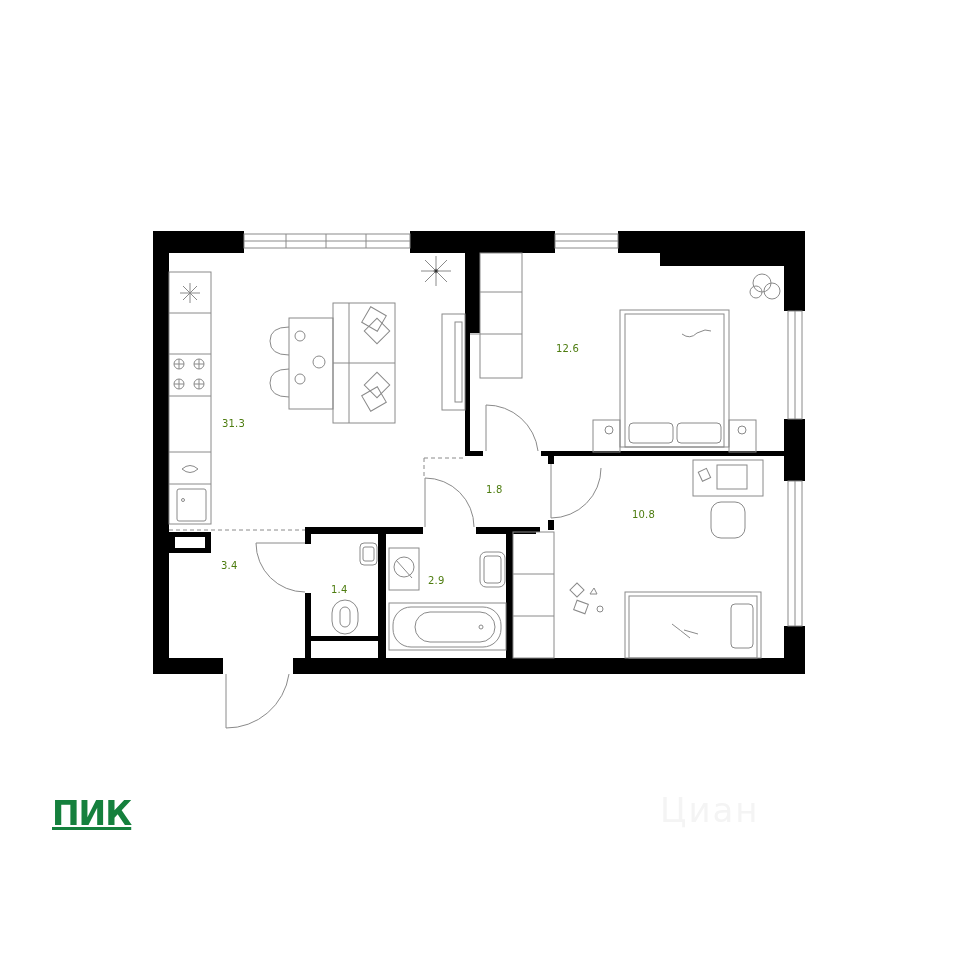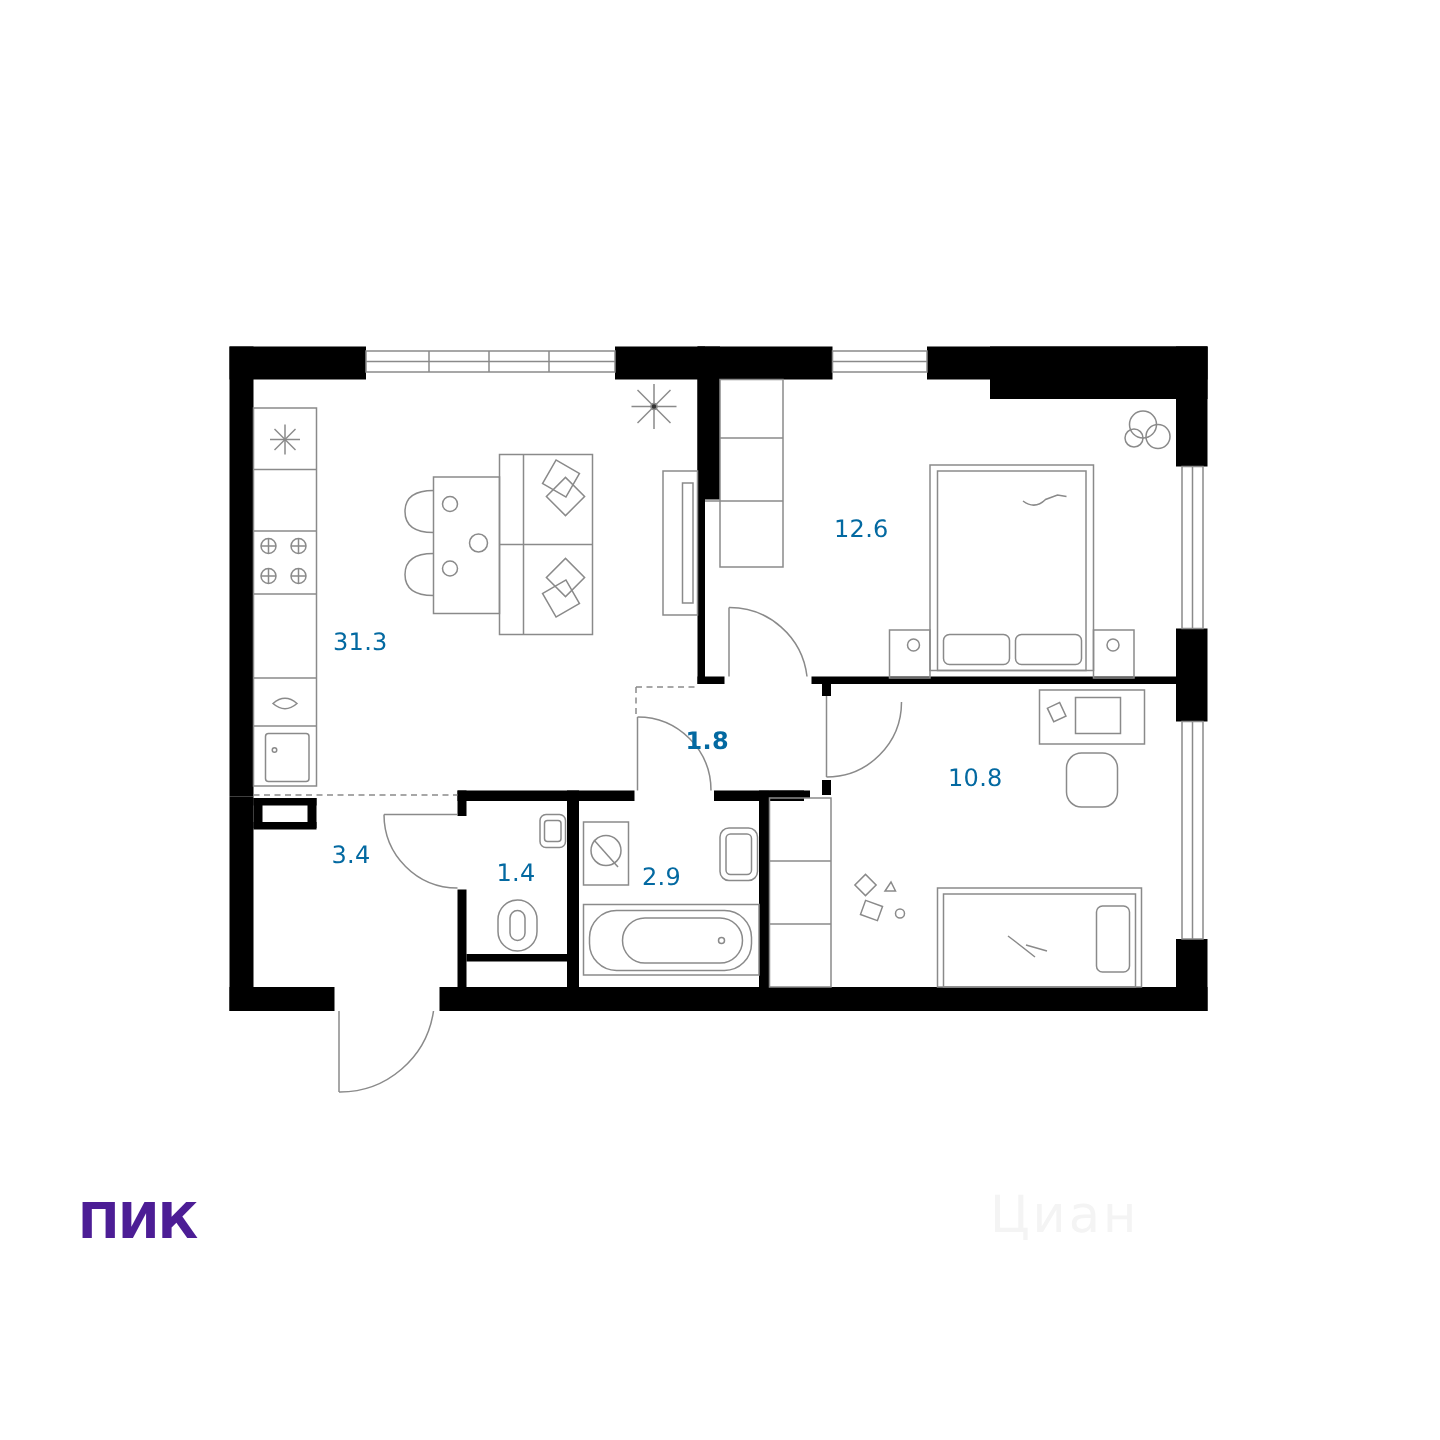--- a/index.html
+++ b/index.html
@@ -1,19 +1,19 @@
 <!DOCTYPE html>
 <html><head>
 <meta charset="utf-8">
 <style>
   html, body { margin: 0; padding: 0; background: #ffffff; }
   body { width: 960px; height: 960px; position: relative; overflow: hidden;
          font-family: "DejaVu Sans", "Liberation Sans", sans-serif; }
   #plan { position: absolute; left: 0; top: 0; width: 960px; height: 960px; }
-  .room-label { position: absolute; font-size: 16px; color: #0369a1; letter-spacing: 0.2px; }
+  .room-label { position: absolute; font-size: 10px; color: #4d7c0f; letter-spacing: 0.2px; }
   .logo { position: absolute; left: 52px; top: 797px; font-family: "DejaVu Sans", "Liberation Sans", sans-serif;
           font-weight: bold; font-size: 33px; letter-spacing: -1px; line-height: 1; }
   .watermark { position: absolute; left: 660px; top: 790px; font-size: 34px; color: #f4f4f4;
                font-family: "DejaVu Sans", sans-serif; letter-spacing: 2px; }
 </style>
 </head>
 <body>
 
 <svg id="plan" viewBox="0 0 960 960" xmlns="http://www.w3.org/2000/svg">
   <g fill="#000">
@@ -218,20 +218,20 @@
 
     <rect x="389" y="603" width="117" height="47"></rect>
     <rect x="393" y="607" width="108" height="40" rx="18"></rect>
     <rect x="415" y="612" width="80" height="30" rx="15"></rect>
     <circle cx="481" cy="627" r="2"></circle>
   </g>
 </svg>
 
 <div class="room-label" style="left:222px;top:418px;">31.3</div>
 <div class="room-label" style="left:556px;top:343px;">12.6</div>
-<div class="room-label" style="left:457px;top:484px;font-weight:bold;">1.8</div>
+<div class="room-label" style="left:486px;top:484px;">1.8</div>
 <div class="room-label" style="left:632px;top:509px;">10.8</div>
 <div class="room-label" style="left:221px;top:560px;">3.4</div>
-<div class="room-label" style="left:331px;top:572px;">1.4</div>
+<div class="room-label" style="left:331px;top:584px;">1.4</div>
 <div class="room-label" style="left:428px;top:575px;">2.9</div>
 
-<div class="logo" style="color:#4c1d95;">ПИК</div>
+<div class="logo" style="color:#15803d;text-decoration:underline;">ПИК</div>
 <div class="watermark">Циан</div>
 
 </body></html>

